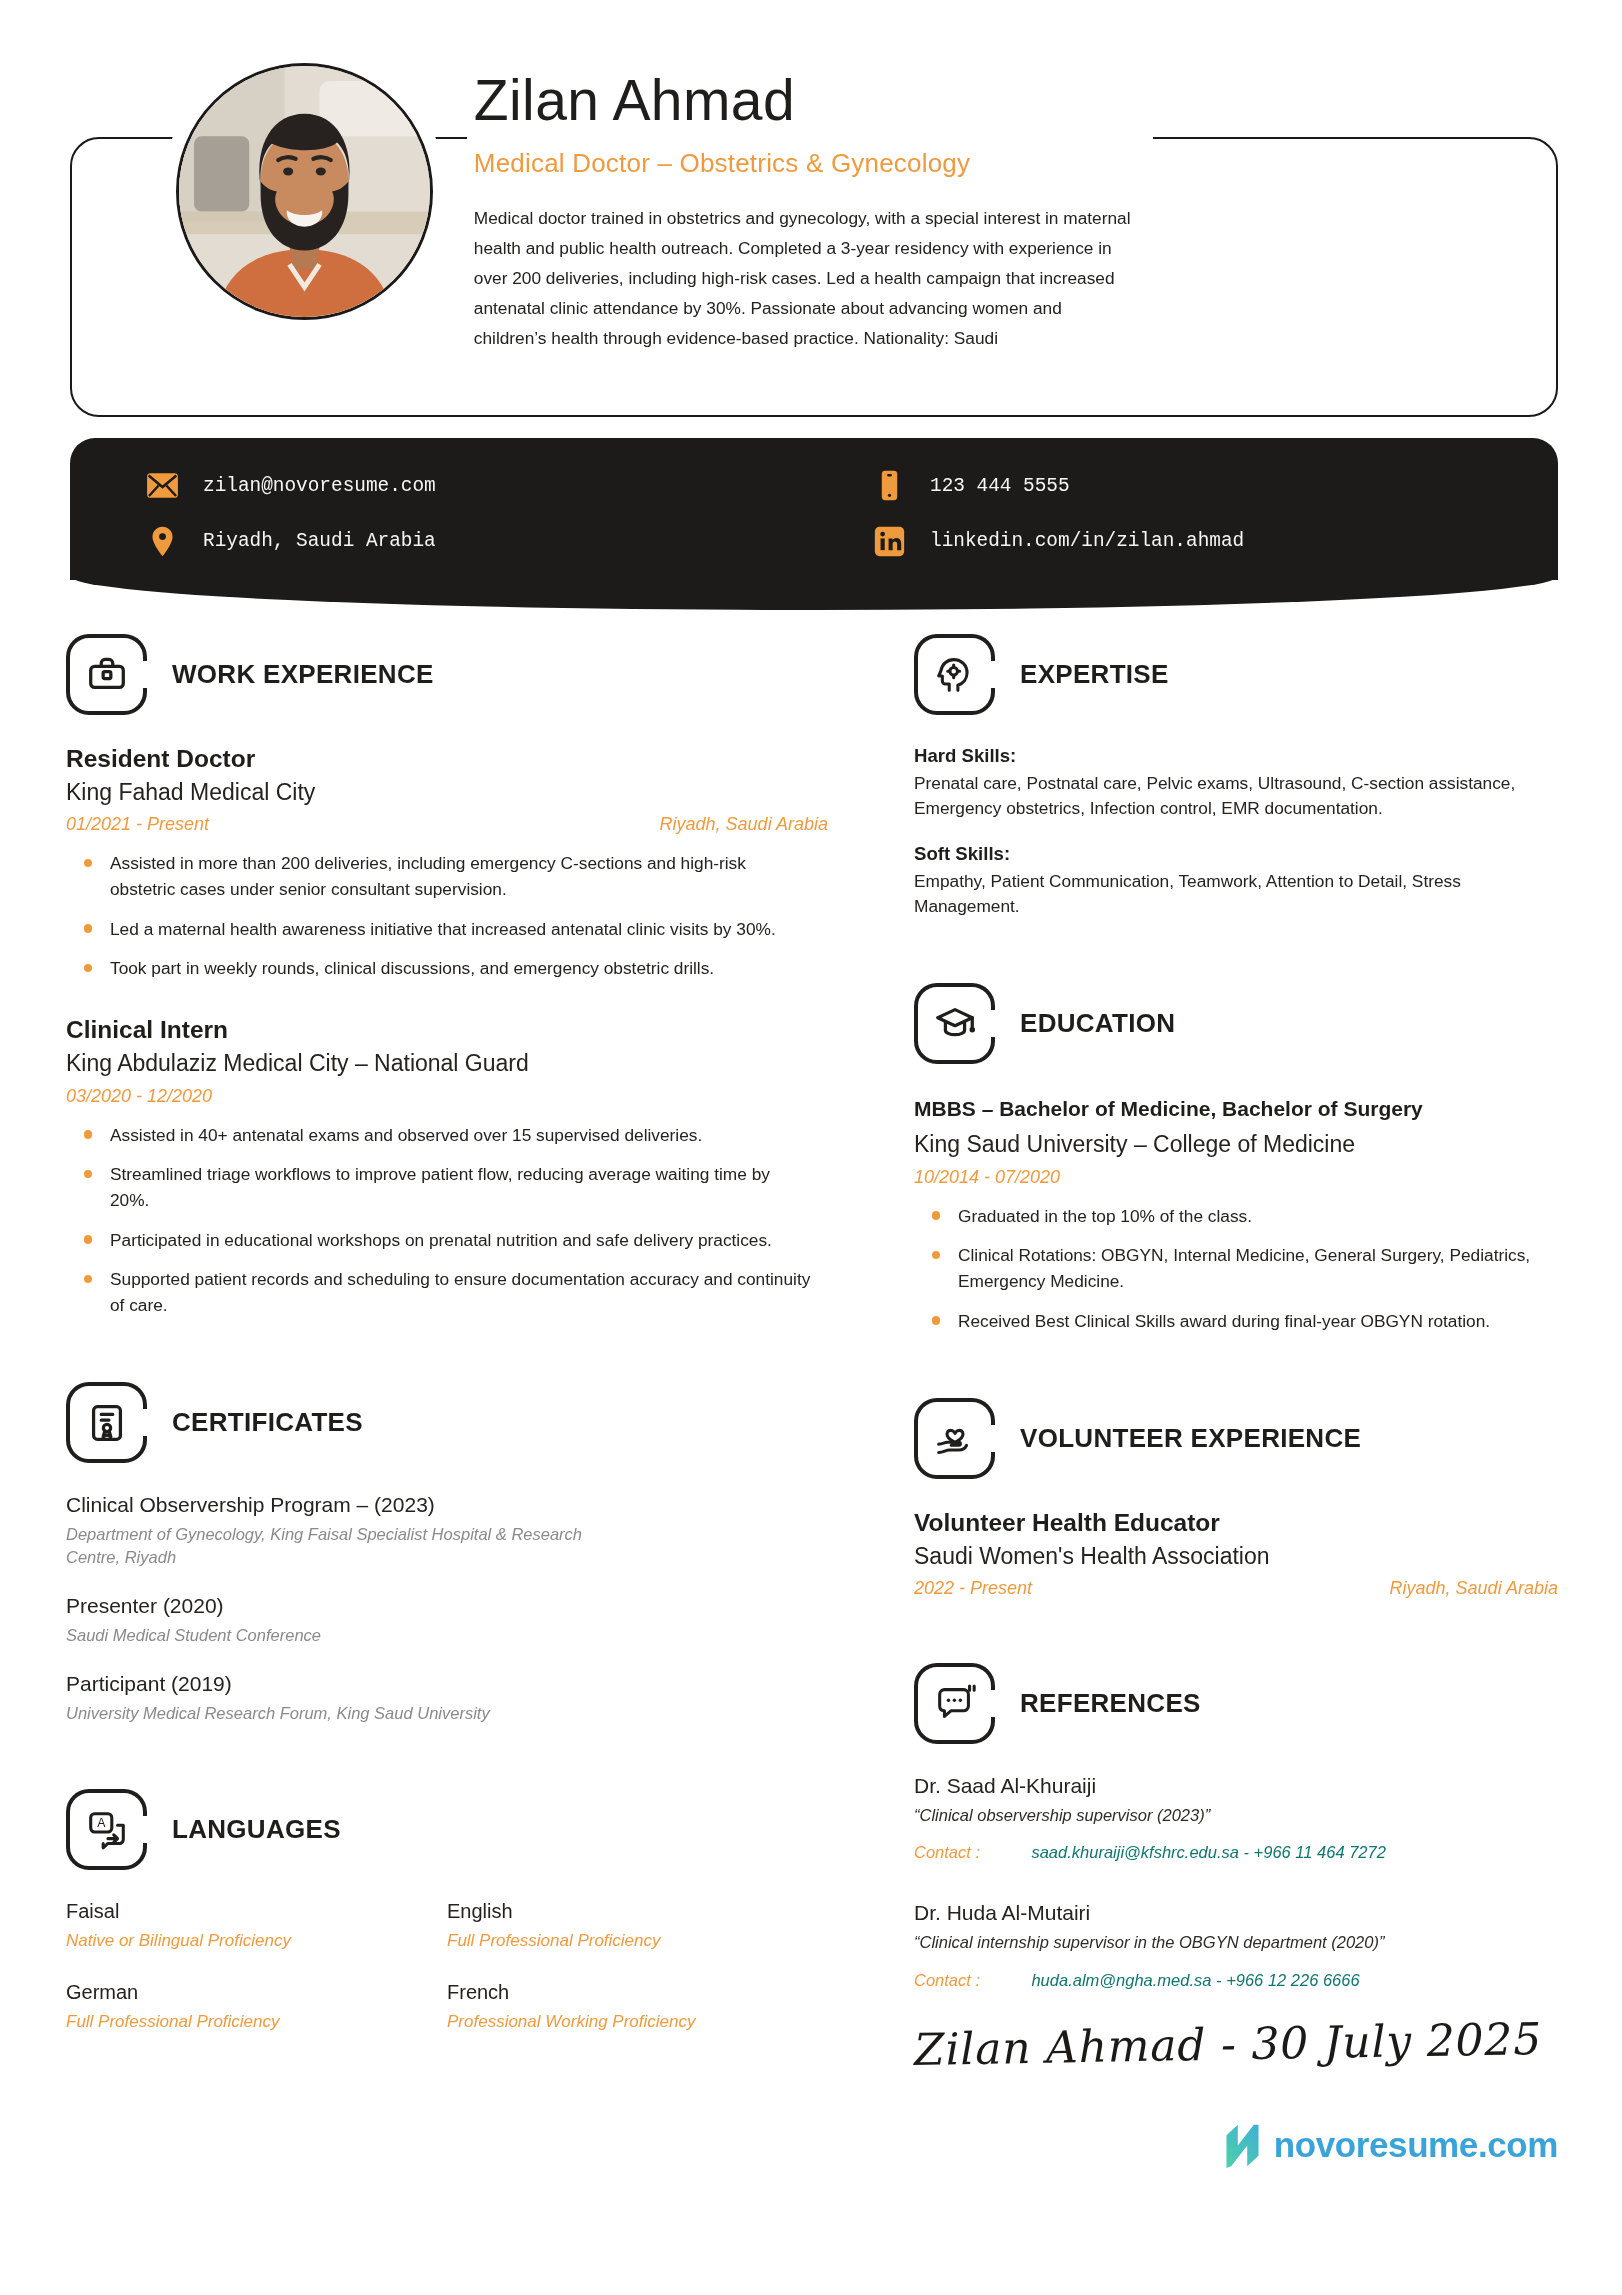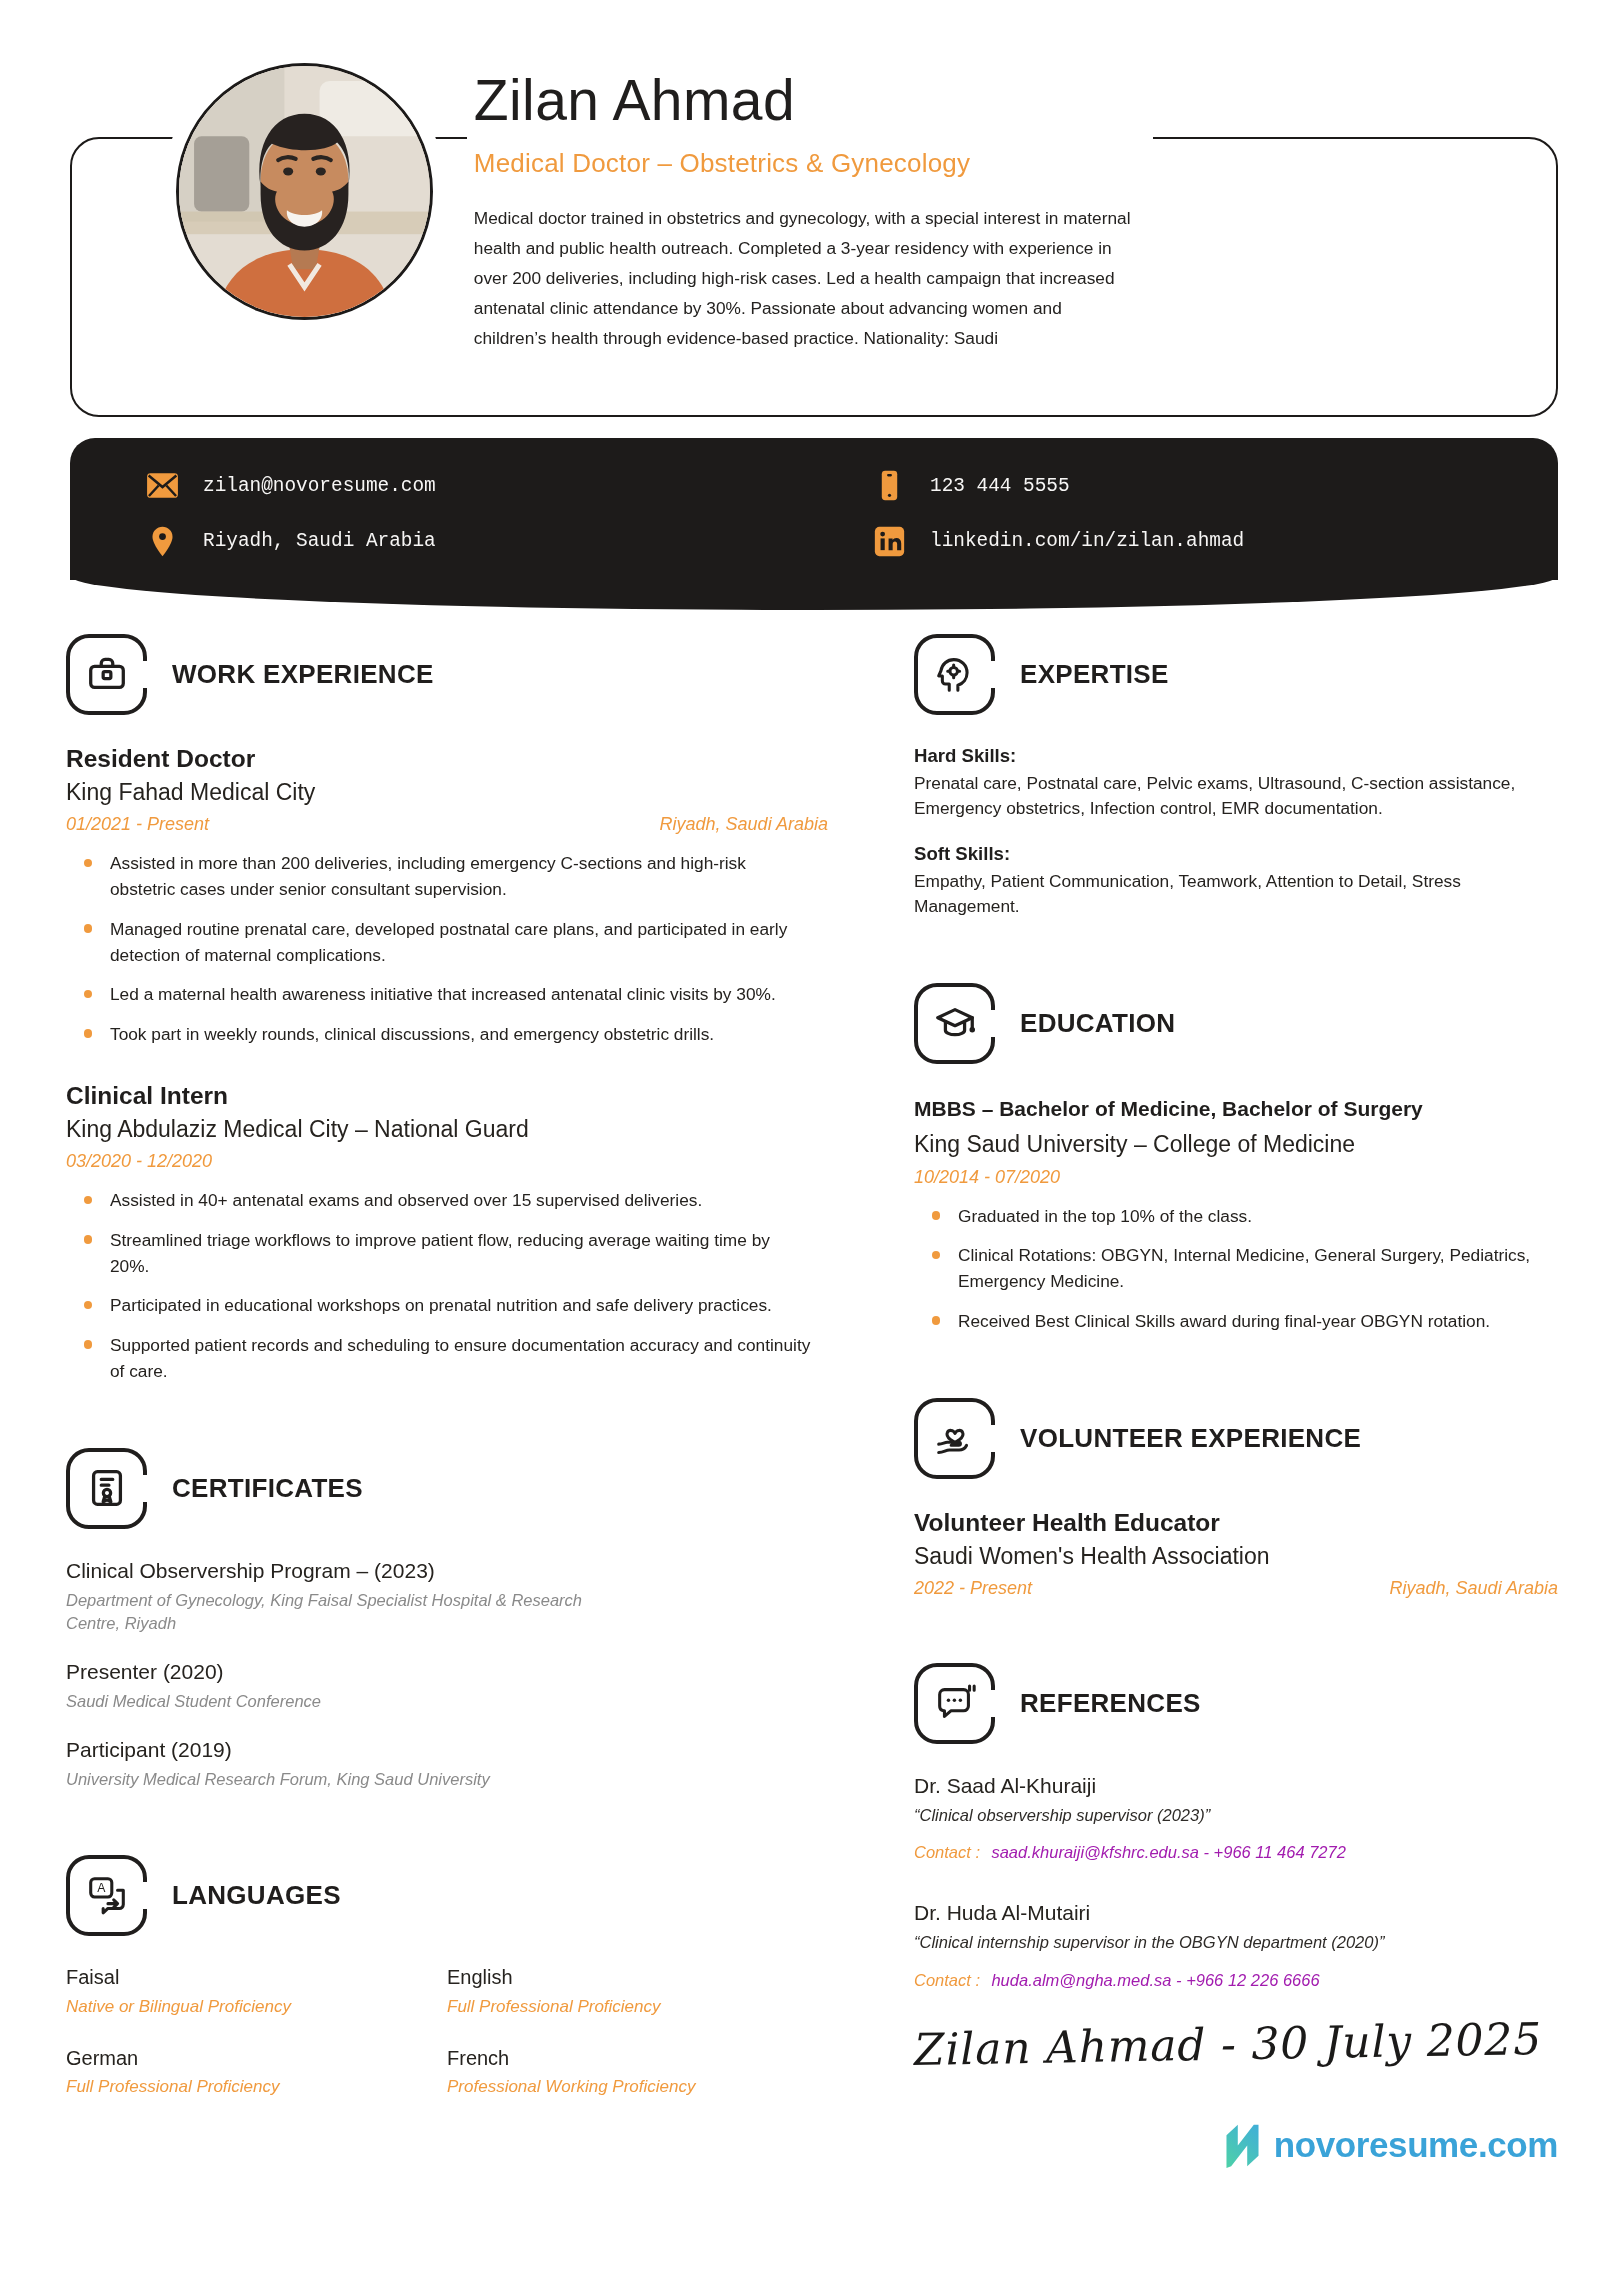--- a/index.html
+++ b/index.html
@@ -95,21 +95,21 @@
 
   .edu-degree { font-size:21px; font-weight:bold; line-height:30px; color:#201e1d; }
   .edu-school { font-size:23px; margin-top:6.8px; }
 
   .ref { margin-bottom:39px; }
   .ref:last-child { margin-bottom:0; }
   .ref-name { font-size:21px; color:#26231f; }
   .ref-quote { font-size:16.5px; font-style:italic; color:#2e2b28; margin-top:7.6px; }
   .ref-contact { margin-top:18.6px; font-size:16.5px; font-style:italic; }
   .ref-contact .lbl { color:#F09A3E; margin-right:6.8px; }
-  .ref-contact .val { color:#a21caf; }
+  .ref-contact .val { color:#0f766e;margin-left:40px; }
 
   .signature {
     font-family:"DejaVu Serif", serif; font-style:italic; font-size:44px;
     color:#1b1a19; margin-top:12px; letter-spacing:0.8px; white-space:nowrap;
     transform:rotate(-1deg); transform-origin:left center;
   }
   .brand-row { display:flex; justify-content:flex-end; align-items:center; gap:6.8px; margin-top:46px; }
   .brand-row svg { width:49px; height:49px; }
   .brand-text { font-size:35px; font-weight:bold; color:#3aa3d8; letter-spacing:-0.4px; }
 </style>
@@ -202,21 +202,20 @@
 
         <div class="entry">
           <div class="entry-role">Resident Doctor</div>
           <div class="entry-org">King Fahad Medical City</div>
           <div class="entry-meta">
             <span>01/2021 - Present</span>
             <span>Riyadh, Saudi Arabia</span>
           </div>
           <ul class="bullets">
             <li>Assisted in more than 200 deliveries, including emergency C-sections and high-risk obstetric cases under senior consultant supervision.</li>
-            <li>Managed routine prenatal care, developed postnatal care plans, and participated in early detection of maternal complications.</li>
             <li>Led a maternal health awareness initiative that increased antenatal clinic visits by 30%.</li>
             <li>Took part in weekly rounds, clinical discussions, and emergency obstetric drills.</li>
           </ul>
         </div>
 
         <div class="entry">
           <div class="entry-role">Clinical Intern</div>
           <div class="entry-org">King Abdulaziz Medical City – National Guard</div>
           <div class="entry-meta">
             <span>03/2020 - 12/2020</span>

